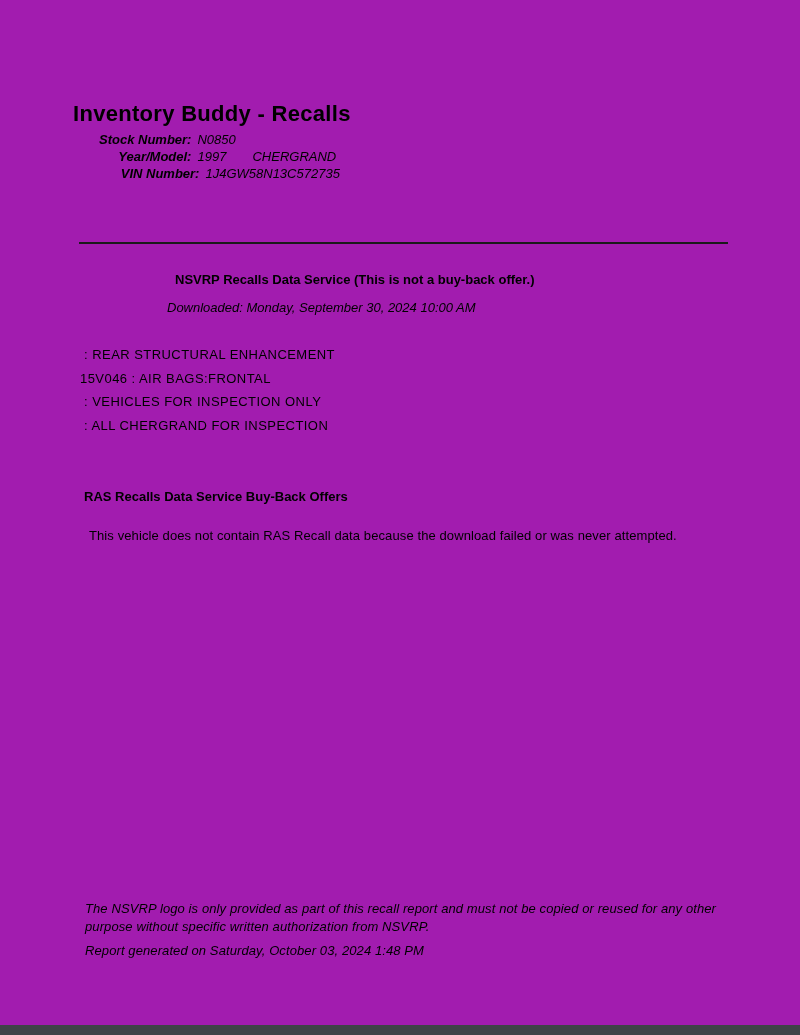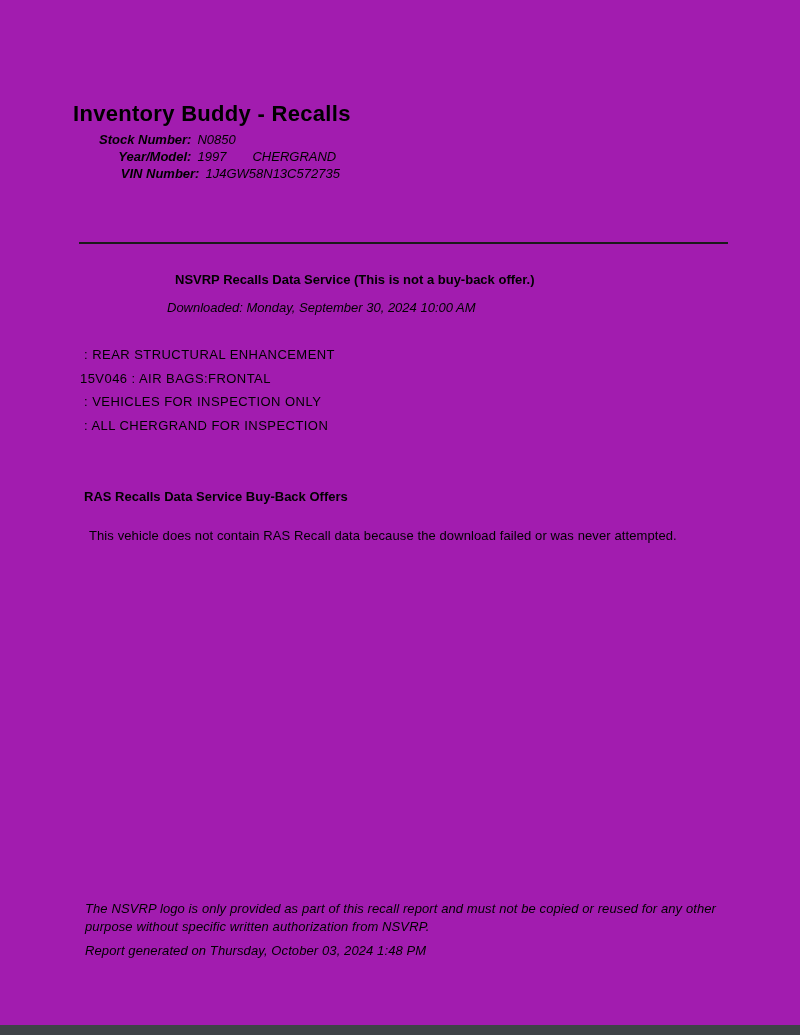--- a/index.html
+++ b/index.html
@@ -150,17 +150,17 @@
     <div class="recall-row"><span></span><span> : </span><span>REAR STRUCTURAL ENHANCEMENT</span></div>
     <div class="recall-row"><span>15V046</span><span> : </span><span>AIR BAGS:FRONTAL</span></div>
     <div class="recall-row"><span></span><span> : </span><span>VEHICLES FOR INSPECTION ONLY</span></div>
     <div class="recall-row"><span></span><span> : </span><span>ALL CHERGRAND FOR INSPECTION</span></div>
   </div>
 
   <div class="ras-heading">RAS Recalls Data Service Buy-Back Offers</div>
   <div class="ras-message">This vehicle does not contain RAS Recall data because the download failed or was never attempted.</div>
 
   <div class="footer-disclaimer">The NSVRP logo is only provided as part of this recall report and must not be copied or reused for any other purpose without specific written authorization from NSVRP.</div>
-  <div class="footer-generated">Report generated on Thursday, October 03, 2024 1:48 PM</div>
+  <div class="footer-generated">Report generated on Saturday, October 03, 2024 1:48 PM</div>
 
   <div class="page-edge-bar" style="background: rgb(63, 67, 71);"></div>
 
 </div>
 
 </body></html>

